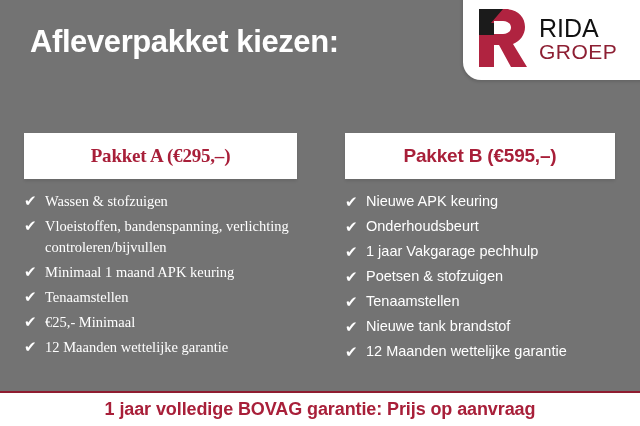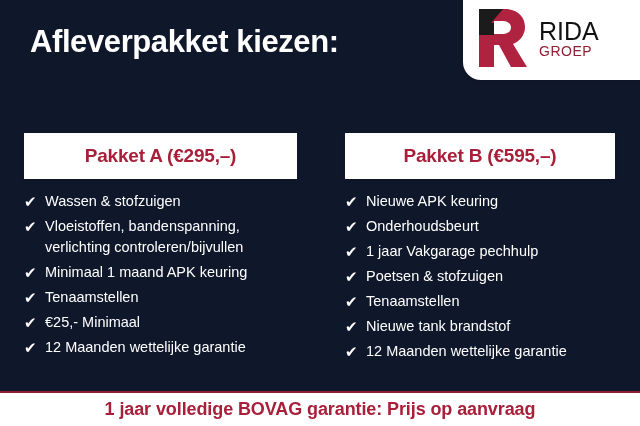--- a/index.html
+++ b/index.html
@@ -12,21 +12,21 @@
 
   body {
     font-family: "Liberation Sans", sans-serif;
     background: #b02340;
     position: relative;
   }
 
   #poster {
     position: absolute;
     inset: 0;
-    background: #0f172a;
+    background: #737373;
     overflow: hidden;
   }
 
   
   #header {
     position: absolute;
     left: 0; top: 0;
     width: 640px;
     height: 110px;
   }
@@ -74,35 +74,35 @@
 
   #logo-name {
     font-size: 25px;
     font-weight: normal;
     color: #111111;
     letter-spacing: 0px;
     display: block;
   }
 
   #logo-sub {
-    font-size: 14px;
+    font-size: 21px;
     font-weight: normal;
     color: #8d1f33;
     letter-spacing: 0.5px;
     display: block;
     margin-top: 0;
   }
 
   
   .package-col {
     position: absolute;
     top: 133px;
   }
 
-  #package-a { left: 24px; width: 273px; }
+  #package-a { left: 24px; width: 273px; font-family: Liberation Serif, serif; }
   #package-b { left: 345px; width: 270px; }
 
   .package-header {
     background: #ffffff;
     height: 46px;
     display: flex;
     align-items: center;
     justify-content: center;
     box-shadow: 0 2px 3px rgba(0,0,0,0.10);
   }

